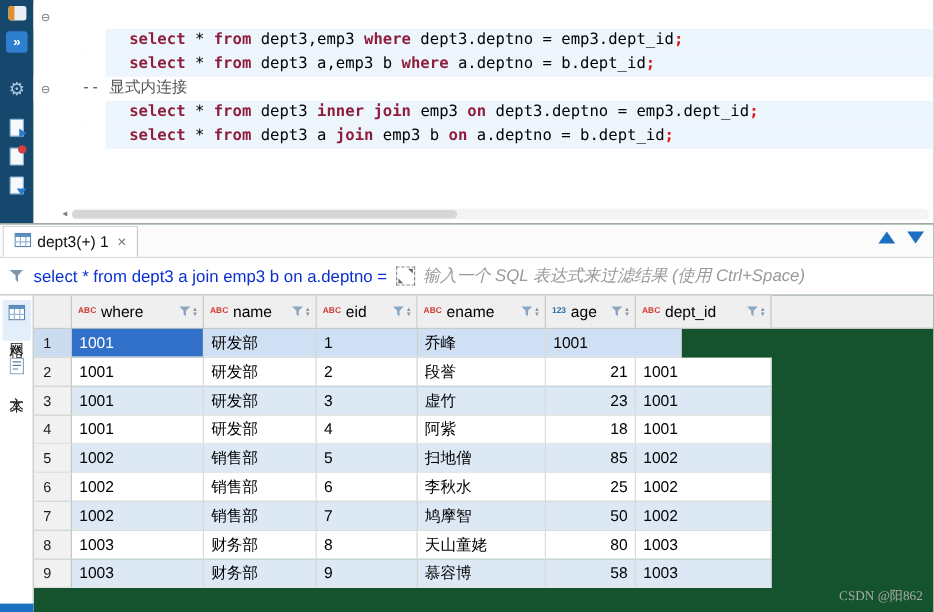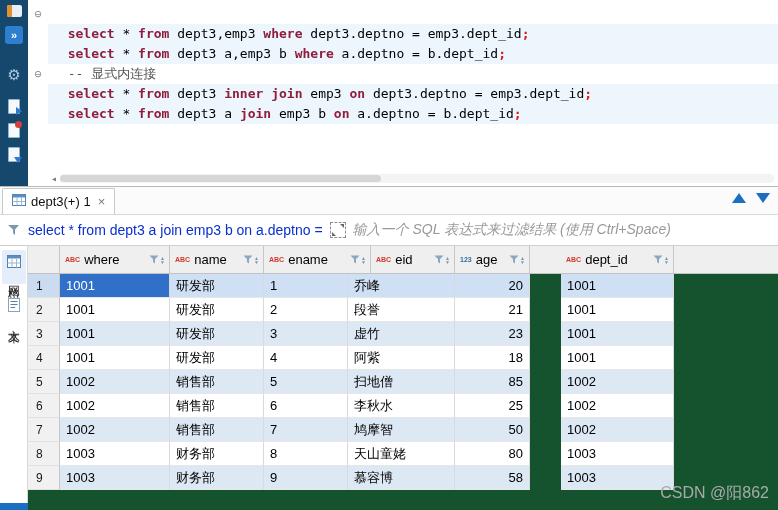--- a/index.html
+++ b/index.html
@@ -16,21 +16,21 @@
   .ti.appicon { width:18px; height:18px; background:#2f7fd0; border-radius:3px; color:#fff; font-size:11px; display:flex; align-items:center; justify-content:center; font-weight:bold; }
   .ti.gear { color:#a9c7e2; font-size:15px; line-height:1; margin-top:14px; margin-bottom:8px; }
   .ti.doc { width:12px; height:15px; background:#f6f9fc; border:1px solid #8fb3d2; border-radius:1px; position:relative; }
   .ti.doc i { position:absolute; }
   .ti.doc .play { right:-3px; bottom:-2px; width:0; height:0; border-left:6px solid #2e7ad0; border-top:4px solid transparent; border-bottom:4px solid transparent; }
   .ti.doc .dot { right:-3px; top:-3px; width:7px; height:7px; border-radius:50%; background:#d43f3f; }
   .ti.doc .arr { right:-3px; bottom:-2px; width:0; height:0; border-top:6px solid #2e7ad0; border-left:4px solid transparent; border-right:4px solid transparent; }
 
   .editor-body { flex:1; position:relative; background:#fff; padding-top:4px; font-family:"DejaVu Sans Mono","Liberation Mono",monospace; font-size:13px; }
   .code-line { display:flex; height:20px; line-height:20px; white-space:pre; }
-  .code-line.hl { background:var(--stmt-highlight); }
+  .code-line.hl { background:var(--stmt-highlight);margin-left:40px; }
   .gutter-cell { width:20px; flex:none; text-align:center; color:#8a8a8a; font-size:12px; background:#fff; }
   .code-text { padding-left:4px; }
   .tk-comment { color:var(--comment); }
   .tk-kw { color:var(--keyword); font-weight:bold; }
   .tk-plain { color:var(--plain); }
   .tk-semi { color:var(--semicolon); font-weight:bold; }
   .hscroll { position:absolute; left:20px; right:4px; bottom:2px; height:12px; display:flex; align-items:center; }
   .hscroll .arrow { width:12px; color:#7a7a7a; font-size:10px; text-align:center; cursor:pointer; }
   .hscroll .track { flex:1; height:9px; background:#f4f4f4; border-radius:4px; position:relative; cursor:pointer; }
   .hscroll .thumb { position:absolute; left:0; top:1px; width:45%; height:7px; background:#d6d6d6; border-radius:4px; cursor:grab; }
@@ -65,31 +65,31 @@
   .g-header { display:flex; height:28px; background:var(--header-bg); border-bottom:1px solid #c2c2c2; }
   .corner { width:32px; flex:none; border-right:1px solid #c6c6c6; background:var(--header-bg); cursor:pointer; }
   .hc { display:flex; align-items:center; padding:0 4px 0 5px; border-right:1px solid #c6c6c6; gap:4px; cursor:pointer; background:var(--header-bg); }
   .typeicon { font-size:7px; font-weight:bold; }
   .typeicon.str { color:#cf3a30; }
   .typeicon.num { color:#2f6f9f; }
   .hlabel { font-size:13px; color:#000; }
   .spacer { flex:1; }
   .filtericon { display:flex; align-items:center; gap:1px; }
   .sorts { display:flex; flex-direction:column; font-size:5px; line-height:4px; color:#7d96b2; }
-  .c0{width:110px;} .c1{width:94px;} .c2{width:84px;} .c3{width:107px;} .c4{width:75px;} .c5{width:113px;margin-left:31px;}
+  .c0{width:110px;} .c1{width:94px;} .c2{width:84px;} .c3{width:107px;} .c4{width:75px;} .c5{width:113px;}
 
   .g-row { display:flex; height:24px; }
   .rn { width:32px; flex:none; background:#f1f1f1; border-right:1px solid #c6c6c6; border-bottom:1px solid #e2e2e2; display:flex; align-items:center; padding-left:8px; font-size:12px; color:#1a1a1a; cursor:pointer; }
   .g-row.sel .rn { background:#ccdcf0; }
   .gc { display:flex; align-items:center; padding:0 6px; border-right:1px solid #dadada; border-bottom:1px solid #e7e7e7; background:#fff; cursor:pointer; white-space:nowrap; overflow:hidden; }
   .g-row.odd .gc { background:var(--zebra-bg); }
   .g-row.sel .gc { background:var(--sel-row-bg); }
   .gc.num { justify-content:flex-end; }
   .gc.selcell { background:var(--sel-cell-bg) !important; color:#fff; }
-  .watermark { position:absolute; right:9px; bottom:6px; color:#aaa; font-size:16px; }
+  .watermark { position:absolute; right:9px; bottom:6px; color:#aaa; font-size:11px;font-family:Liberation Serif, serif; }
 </style>
 </head>
 <body>
 
 <div class="app">
 
   <div class="editor-pane">
     <div class="side-toolbar">
       <div class="ti win">
           <i></i>
@@ -208,37 +208,37 @@
               <span class="filtericon">
                 <svg width="10" height="9" viewBox="0 0 10 9">
                   <path d="M0.5 0.5H9.5L6 4V8.5L4 7V4Z" fill="#8aa6c0"></path>
                 </svg>
                 <span class="sorts">
                   <span>▲</span>
                   <span>▼</span>
                 </span>
               </span>
             </div>
+            <div class="hc c2">
+              <span class="typeicon str">ABC</span>
+              <span class="hlabel">eid</span>
+              <span class="spacer"></span>
+              <span class="filtericon">
+                <svg width="10" height="9" viewBox="0 0 10 9">
+                  <path d="M0.5 0.5H9.5L6 4V8.5L4 7V4Z" fill="#8aa6c0"></path>
+                </svg>
+                <span class="sorts">
+                  <span>▲</span>
+                  <span>▼</span>
+                </span>
+              </span>
+            </div>
             <div class="hc c3">
               <span class="typeicon str">ABC</span>
               <span class="hlabel">ename</span>
-              <span class="spacer"></span>
-              <span class="filtericon">
-                <svg width="10" height="9" viewBox="0 0 10 9">
-                  <path d="M0.5 0.5H9.5L6 4V8.5L4 7V4Z" fill="#8aa6c0"></path>
-                </svg>
-                <span class="sorts">
-                  <span>▲</span>
-                  <span>▼</span>
-                </span>
-              </span>
-            </div>
-            <div class="hc c2">
-              <span class="typeicon str">ABC</span>
-              <span class="hlabel">eid</span>
               <span class="spacer"></span>
               <span class="filtericon">
                 <svg width="10" height="9" viewBox="0 0 10 9">
                   <path d="M0.5 0.5H9.5L6 4V8.5L4 7V4Z" fill="#8aa6c0"></path>
                 </svg>
                 <span class="sorts">
                   <span>▲</span>
                   <span>▼</span>
                 </span>
               </span>
@@ -272,21 +272,20 @@
               </span>
             </div>
           </div>
         <div>
             <div class="g-row odd sel">
               <div class="rn">1</div>
               <div class="gc c0 selcell">1001</div>
               <div class="gc c1">研发部</div>
               <div class="gc c2">1</div>
               <div class="gc c3">乔峰</div>
-              <div class="gc c4 num">20</div>
               <div class="gc c5">1001</div>
             </div>
             <div class="g-row">
               <div class="rn">2</div>
               <div class="gc c0">1001</div>
               <div class="gc c1">研发部</div>
               <div class="gc c2">2</div>
               <div class="gc c3">段誉</div>
               <div class="gc c4 num">21</div>
               <div class="gc c5">1001</div>

